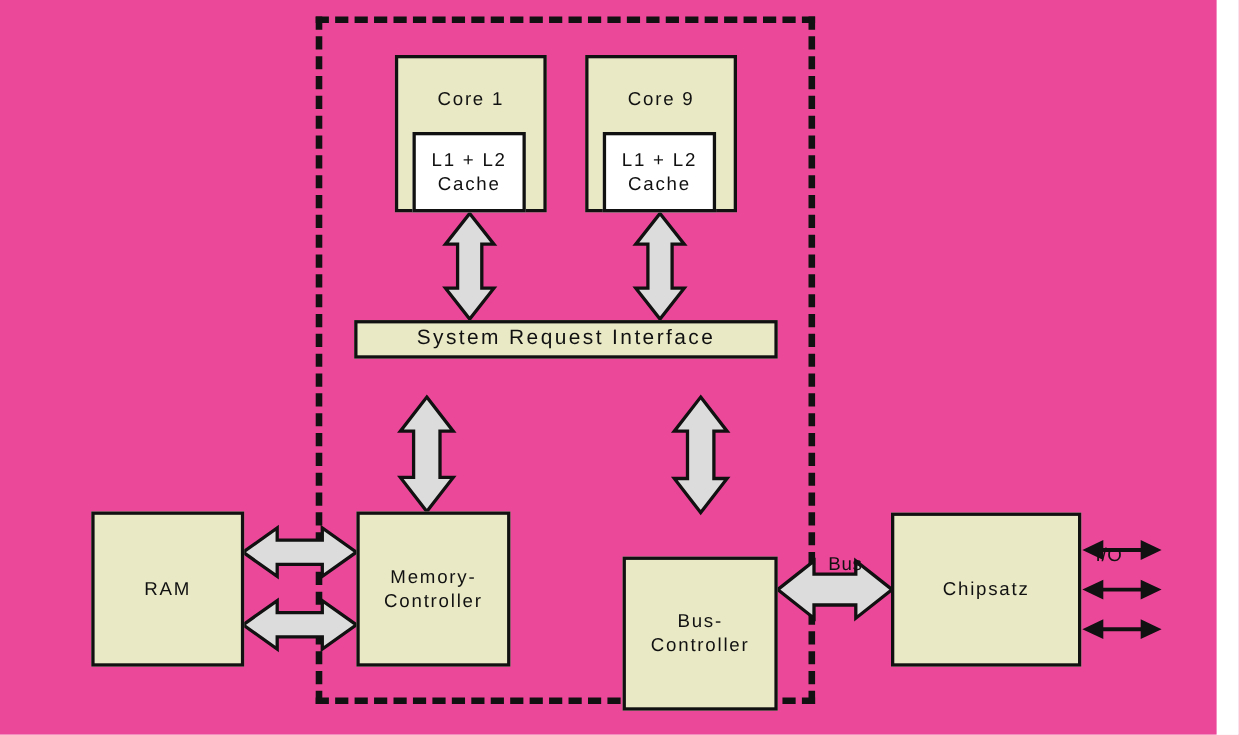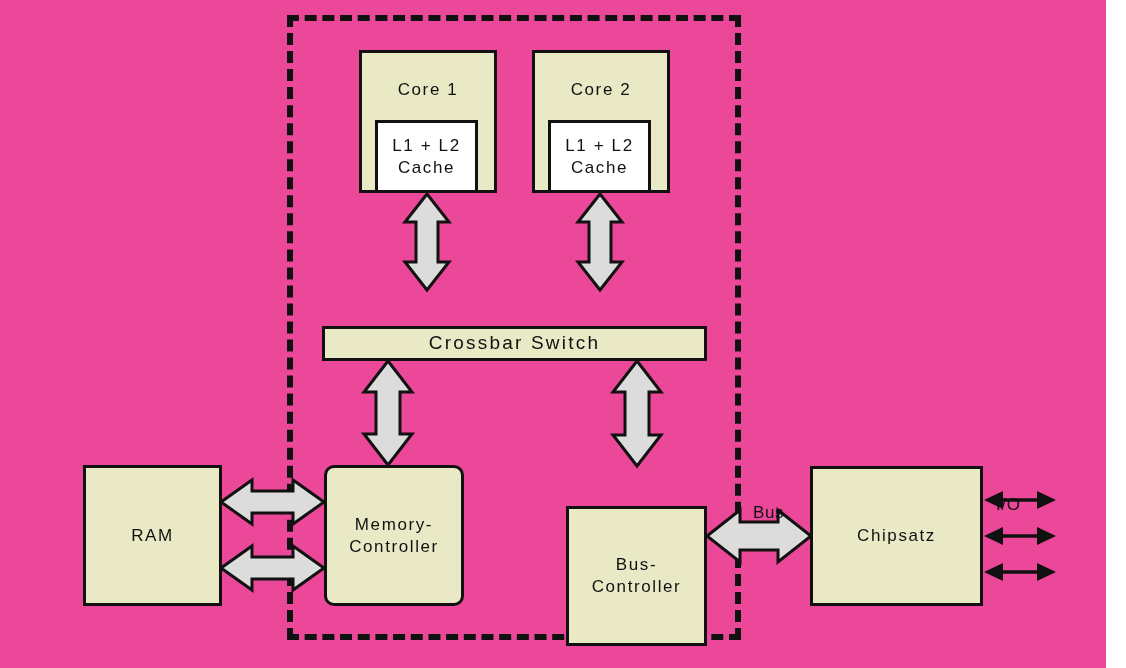--- a/index.html
+++ b/index.html
@@ -100,34 +100,34 @@
   <div class="box core" style="left:359px;top:50px;width:138px;height:143px;">
     <div class="lbl">Core 1</div>
   </div>
 
   <div class="box whitefill" style="left:375px;top:120px;width:103px;height:73px;">
     <div class="lbl">L1 + L2
 Cache</div>
   </div>
 
   <div class="box core" style="left:532px;top:50px;width:138px;height:143px;">
-    <div class="lbl">Core 2</div>
+    <div class="lbl">Core 9</div>
   </div>
 
   <div class="box whitefill" style="left:548px;top:120px;width:103px;height:73px;">
     <div class="lbl">L1 + L2
 Cache</div>
   </div>
 
-
-  <div class="box bar" style="left:322px;top:326px;width:385px;height:35px;">
-    <div class="lbl">Crossbar Switch</div>
+  <div class="box bar" style="left:322px;top:291px;width:385px;height:35px;">
+    <div class="lbl">System Request Interface</div>
   </div>
 
-  <div class="box" style="left:324px;top:465px;width:140px;height:141px;border-radius:10px;">
+
+  <div class="box" style="left:324px;top:465px;width:140px;height:141px;">
     <div class="lbl">Memory-
 Controller</div>
   </div>
 
   <div class="box" style="left:566px;top:466px;width:141px;height:140px;margin-top:40px;">
     <div class="lbl">Bus-
 Controller</div>
   </div>
 
   <div class="box" style="left:83px;top:465px;width:139px;height:141px;">

